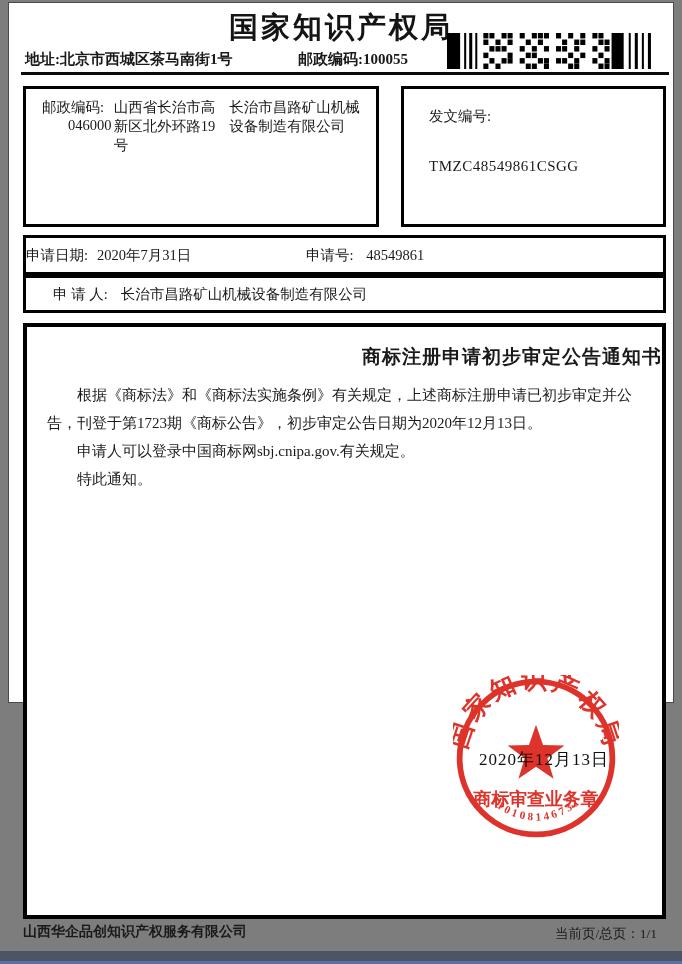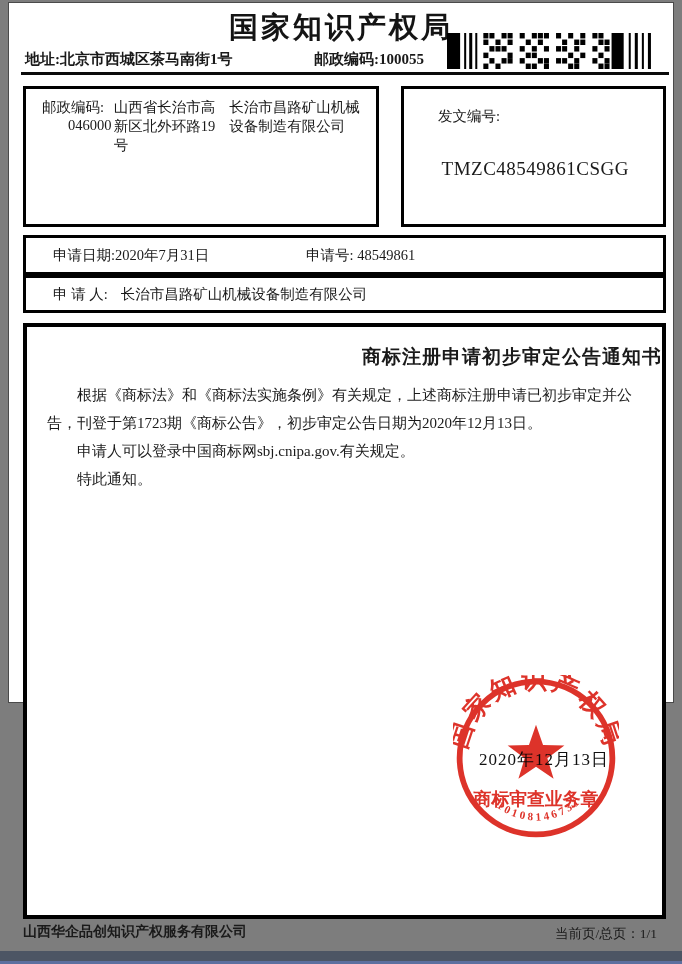--- a/index.html
+++ b/index.html
@@ -28,21 +28,21 @@
     color: #141414;
   }
   .hdr-address {
     position: absolute;
     left: 16px; top: 47px;
     font-size: 15px; font-weight: bold;
   }
   .hdr-postal {
     position: absolute;
     left: 289px; top: 47px;
-    font-size: 15px; font-weight: bold; margin-left: 16px;
+    font-size: 15px; font-weight: bold;
   }
   .barcode {
     position: absolute;
     left: 438px; top: 30px;
     width: 210px; height: 36px;
   }
   .hdr-rule {
     position: absolute;
     left: 12px; top: 69px;
     width: 648px; height: 3px;
@@ -53,39 +53,39 @@
     left: 14px; top: 83px;
     width: 356px; height: 141px;
     display: flex; flex-direction: row;
     justify-content: space-between;
     padding: 9px 16px 20px 16px;
     font-size: 14.5px;
   }
   .box-docnum {
     left: 392px; top: 83px;
     width: 265px; height: 141px;
-    padding: 18px 34px;
-    font-size: 14.5px;
-  }
-  .docnum-value { text-align: right; margin-top: 32px; font-size: 19px; letter-spacing: 0.5px; }
+    padding: 18px 25px;
+    font-size: 14.5px;
+  }
+  .docnum-value { text-align: left; margin-top: 32px; font-size: 15px; letter-spacing: 0.5px; }
   .box-row1 {
     left: 14px; top: 232px;
     width: 643px; height: 40px;
     display: flex; align-items: center;
-    padding-left: 27px;
+    padding-left: 0;
     font-size: 14.5px;
   }
   .box-row2 {
     left: 14px; top: 272px;
     width: 643px; height: 38px;
     display: flex; align-items: center;
     padding-left: 27px;
     font-size: 14.5px;
   }
-  .val-gap { }
+  .val-gap { margin-left: 9px; }
   .appno-group { position: absolute; left: 280px; }
   .box-main {
     left: 14px; top: 320px;
     width: 643px; height: 596px;
     border-width: 4px;
   }
   .notice-title {
     margin-top: 17px;
     text-align: right;
     font-size: 19px;

